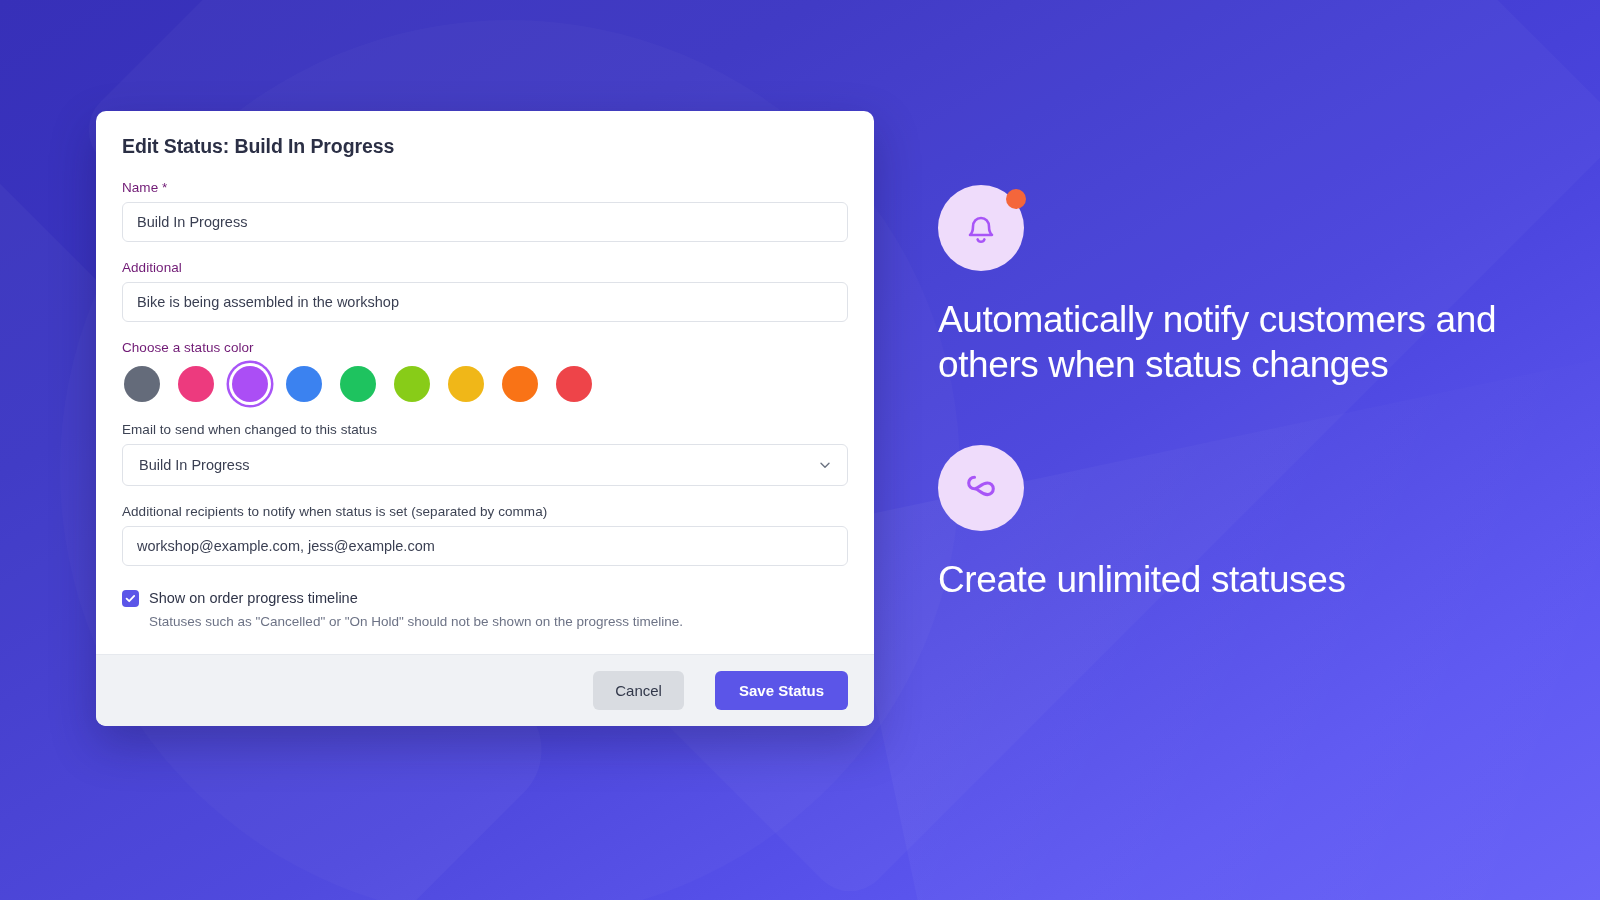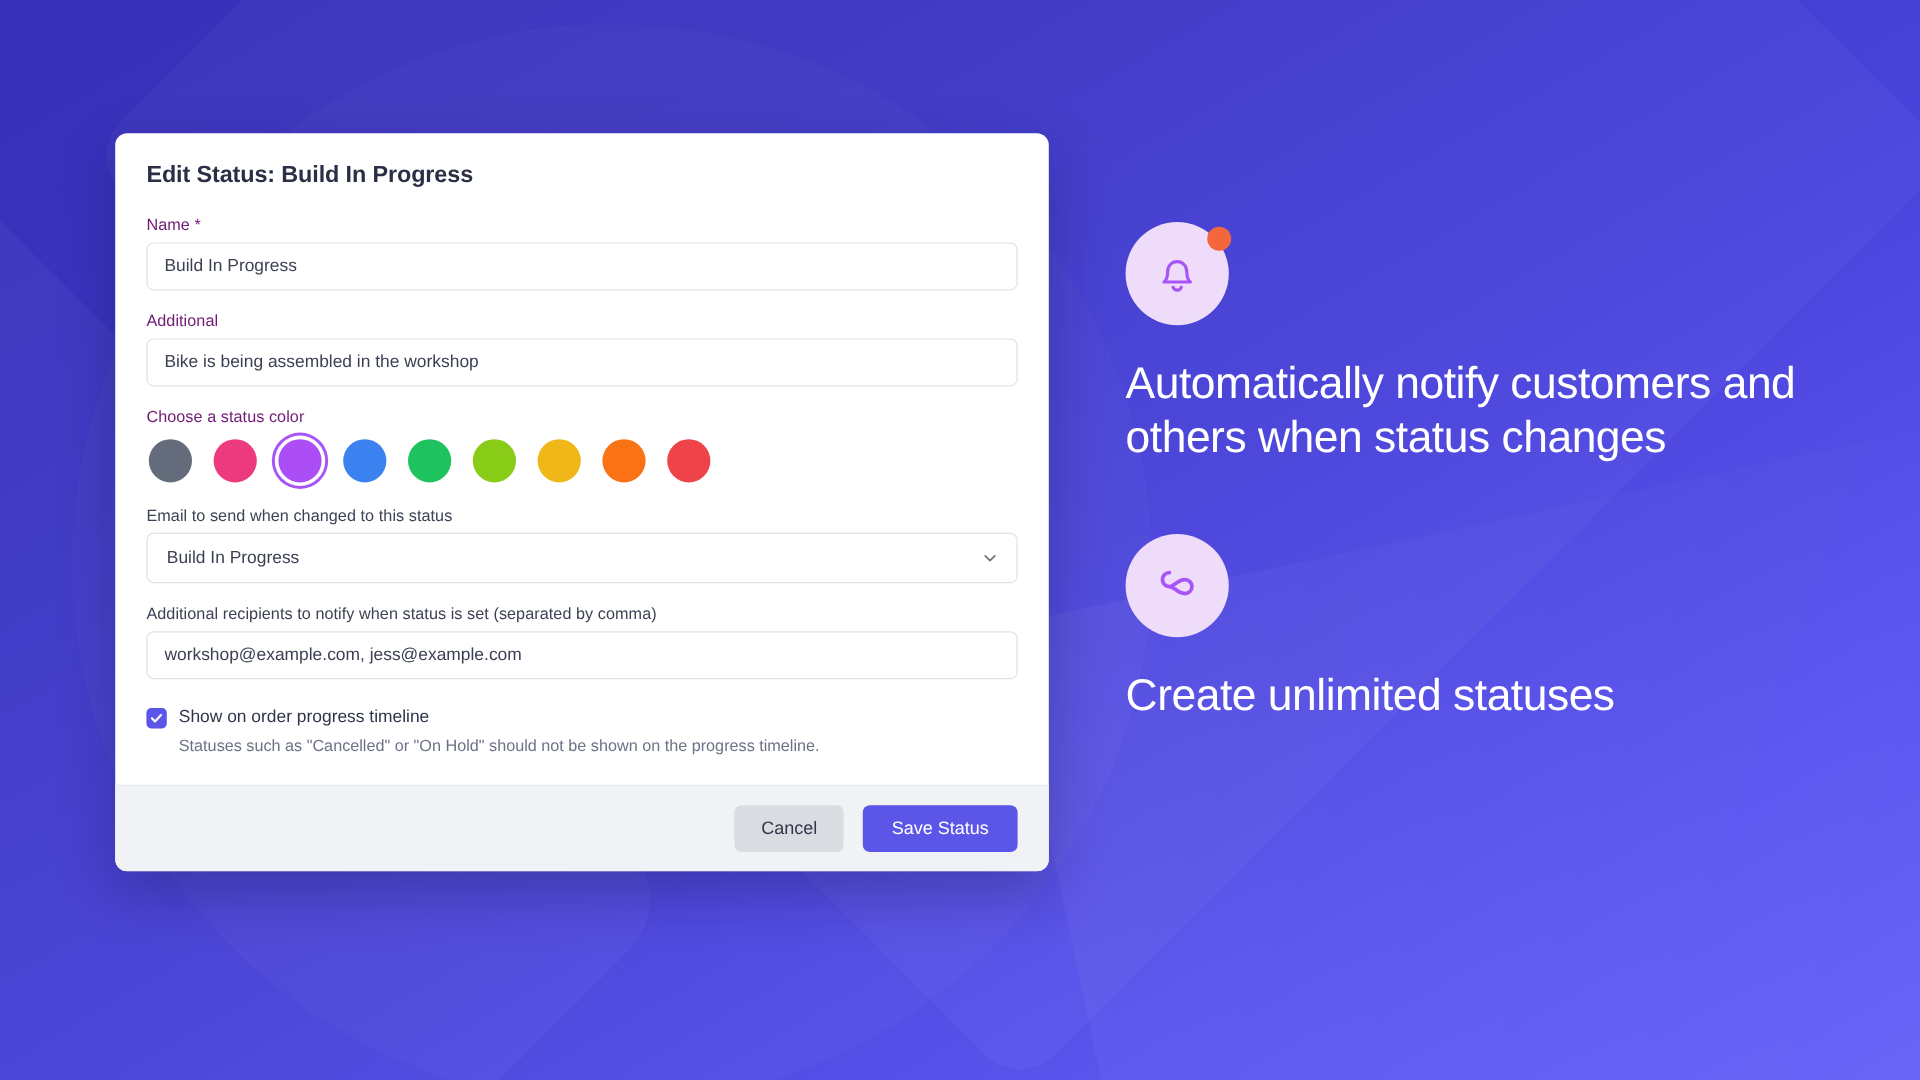--- a/index.html
+++ b/index.html
@@ -184,38 +184,38 @@
     color: #6d7386;
   }
 
   
   .card-footer {
     background: #f0f2f5;
     border-top: 1px solid #e6e9ee;
     padding: 16px 26px;
     display: flex;
     justify-content: flex-end;
-    gap: 16px;
+    gap: 31px;
   }
   .btn {
     font-family: "Liberation Sans", sans-serif;
     font-size: 15px;
     border: none;
     border-radius: 6px;
     padding: 11px 22px;
     cursor: pointer;
   }
   .btn-cancel {
     background: #d9dce1;
     color: #32384a;
   }
   .btn-save {
     background: #5b55e8;
     color: #ffffff;
-    font-weight: normal;
+    font-weight: bold;
     padding: 11px 24px;
   }
 
   
   .features {
     position: absolute;
     left: 938px;
     top: 185px;
     width: 600px;
   }

